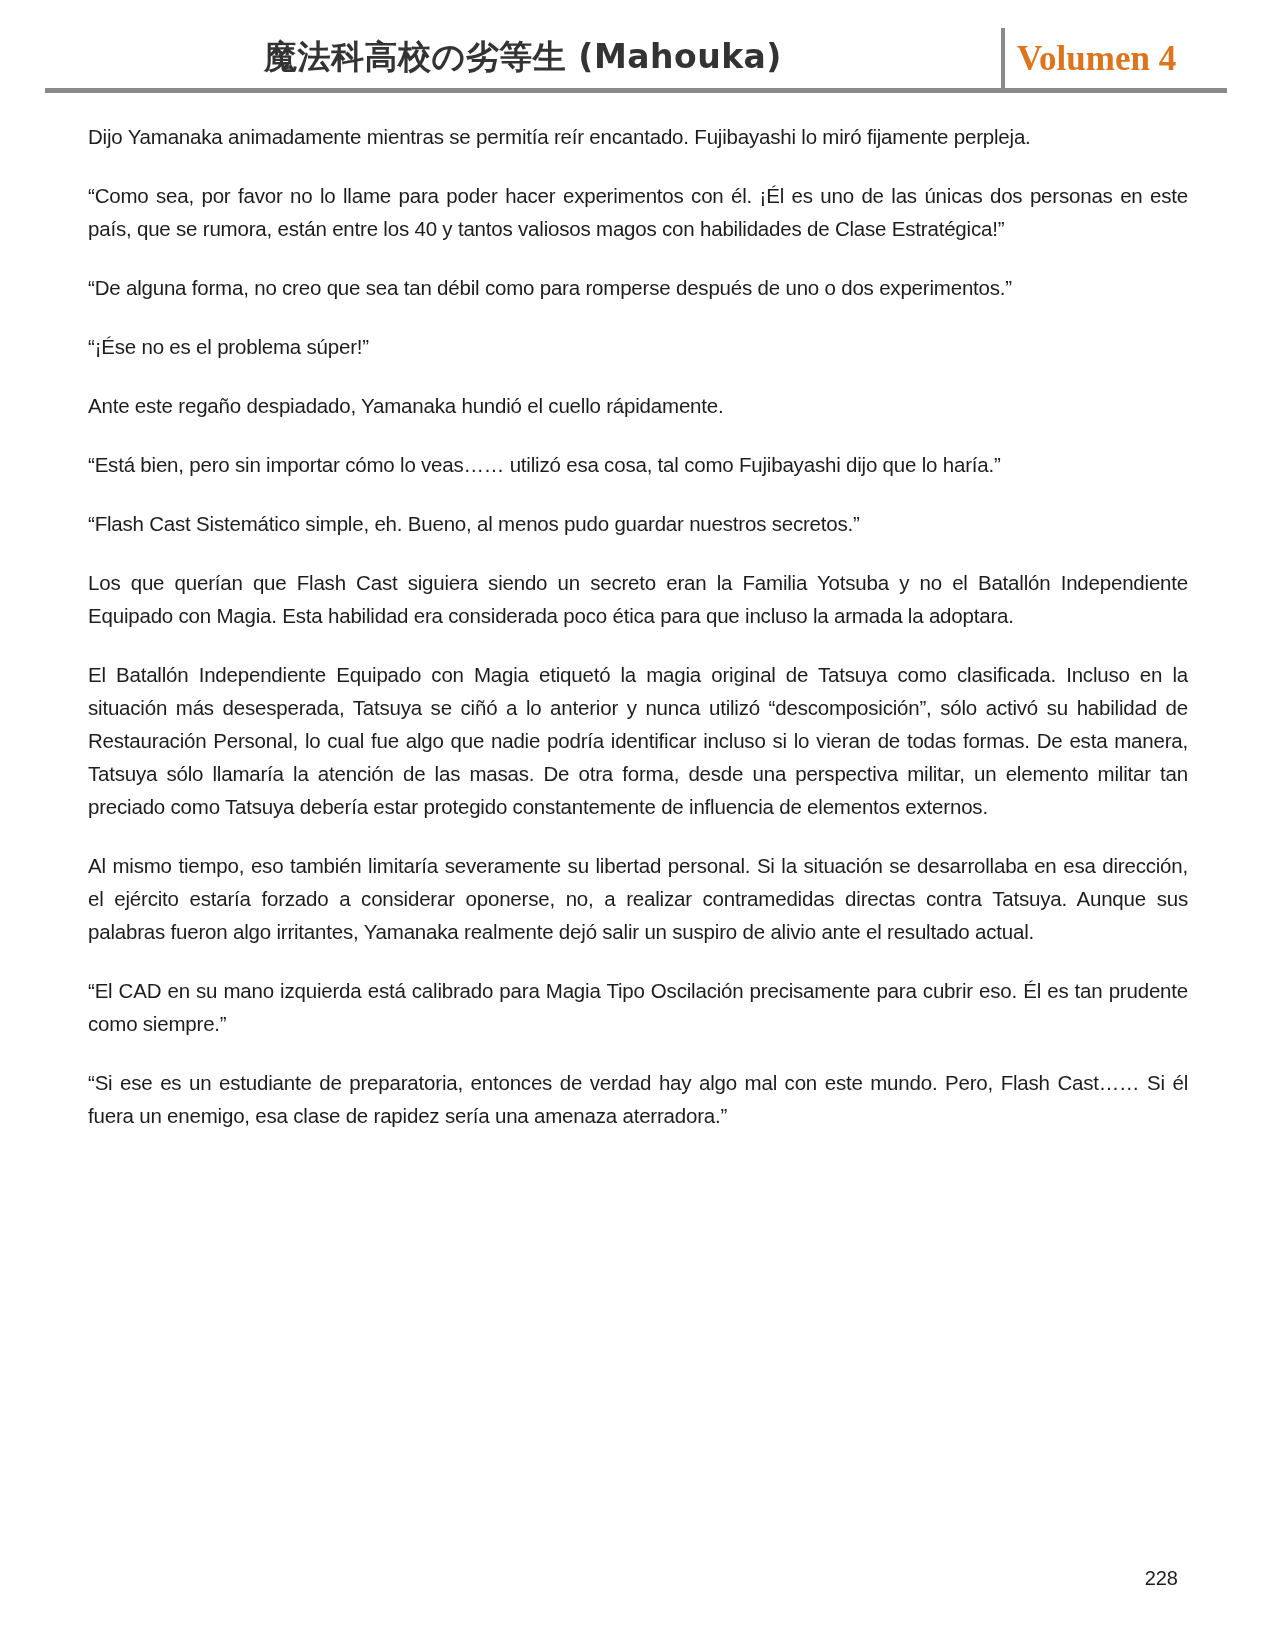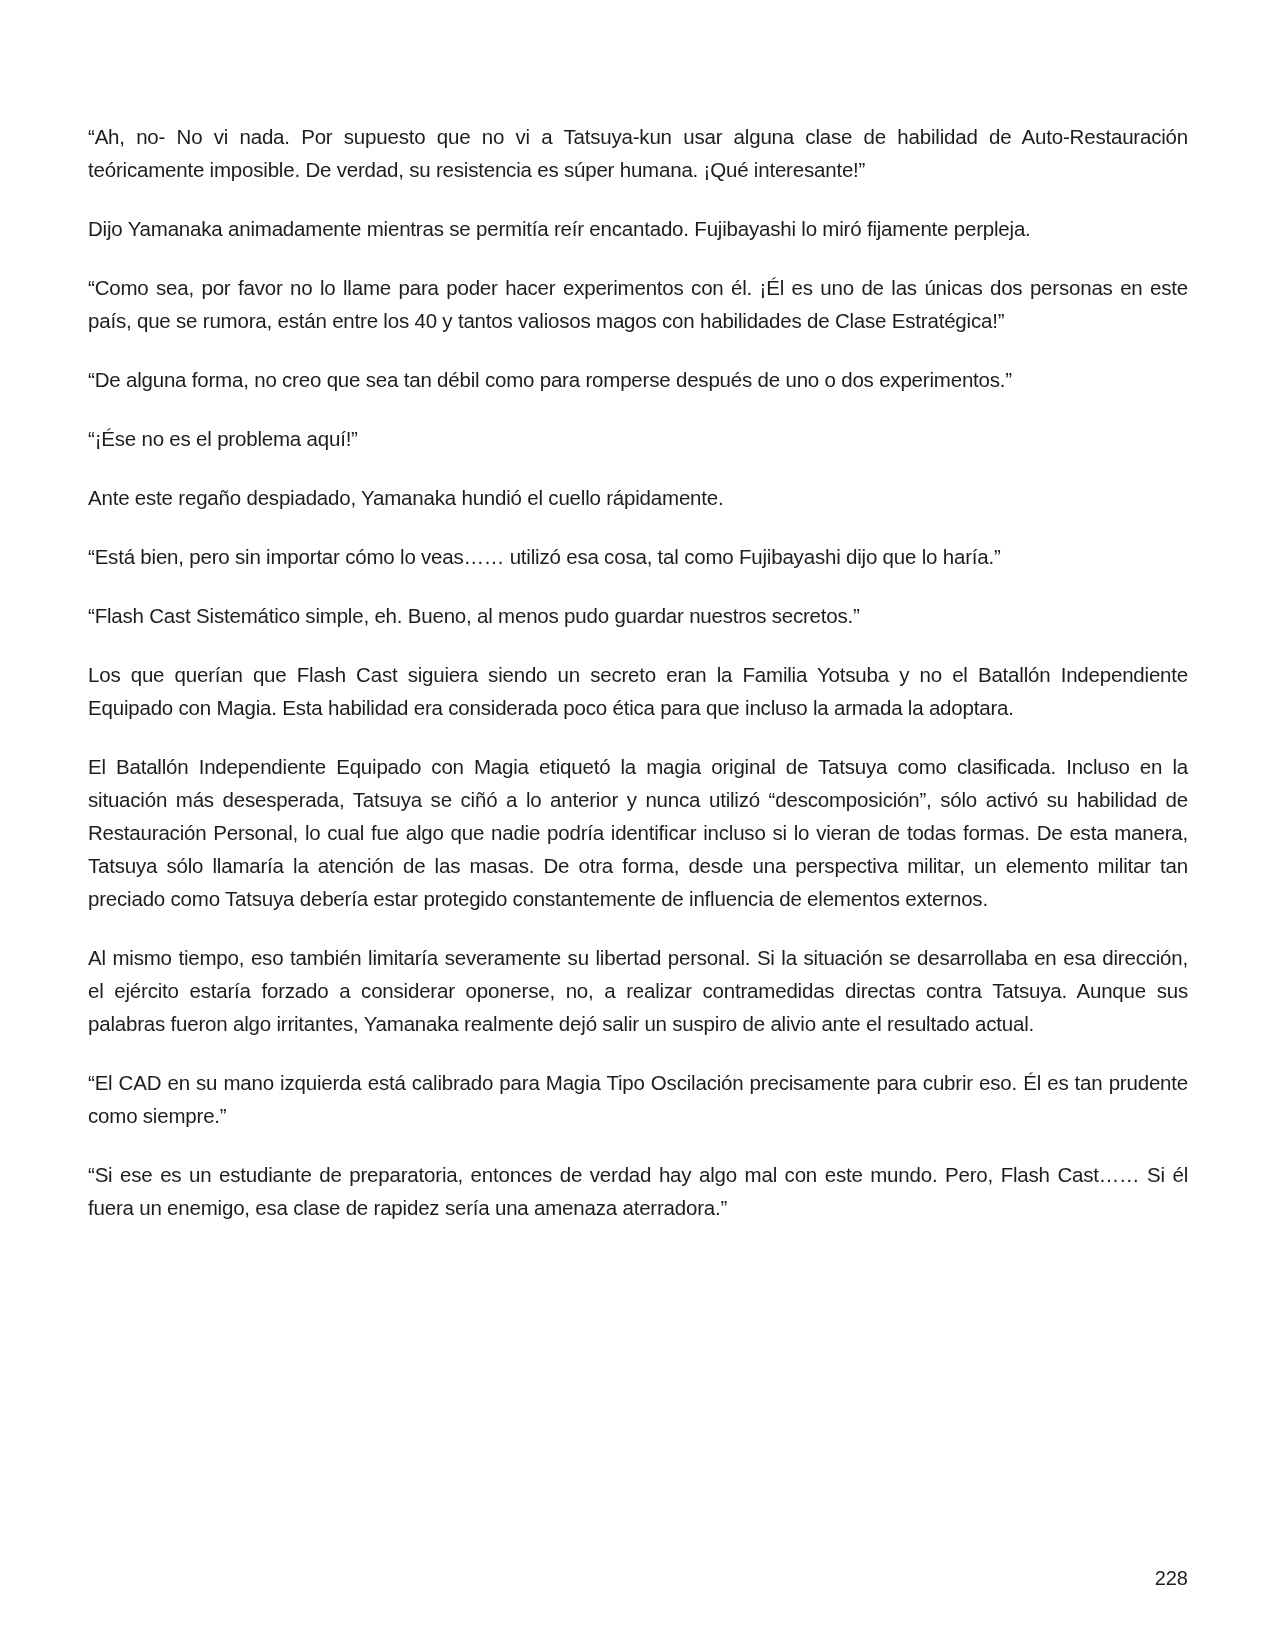--- a/index.html
+++ b/index.html
@@ -68,41 +68,49 @@
   .page-body p {
     margin: 0 0 26px 0;
     font-size: 20.5px;
     line-height: 33px;
     color: #1d1d1d;
     text-align: justify;
     letter-spacing: -0.2px;
   }
   .page-number {
     position: absolute;
-    right: 87px;
+    right: 97px;
     top: 1565px;
     font-size: 20px;
     line-height: 26px;
     color: #1d1d1d;
     text-align: right;
   }
 </style>
 </head>
 <body>
 
 <div class="page">
 
+  <header class="page-header">
+    <div class="header-left">
+      <span class="novel-title">魔法科高校の劣等生 (Mahouka)</span>
+    </div>
+    <div class="header-divider"></div>
+    <div class="header-right">
+      <span class="volume-label">Volumen 4</span>
+    </div>
+  </header>
 
   <main class="page-body">
 
-      <p>“Ah, no- No vi nada. Por supuesto que no vi a Tatsuya-kun usar alguna clase de habilidad de Auto-Restauración teóricamente imposible. De verdad, su resistencia es súper humana. ¡Qué interesante!”</p>
       <p>Dijo Yamanaka animadamente mientras se permitía reír encantado. Fujibayashi lo miró fijamente perpleja.</p>
       <p>“Como sea, por favor no lo llame para poder hacer experimentos con él. ¡Él es uno de las únicas dos personas en este país, que se rumora, están entre los 40 y tantos valiosos magos con habilidades de Clase Estratégica!”</p>
       <p>“De alguna forma, no creo que sea tan débil como para romperse después de uno o dos experimentos.”</p>
-      <p>“¡Ése no es el problema aquí!”</p>
+      <p>“¡Ése no es el problema súper!”</p>
       <p>Ante este regaño despiadado, Yamanaka hundió el cuello rápidamente.</p>
       <p>“Está bien, pero sin importar cómo lo veas…… utilizó esa cosa, tal como Fujibayashi dijo que lo haría.”</p>
       <p>“Flash Cast Sistemático simple, eh. Bueno, al menos pudo guardar nuestros secretos.”</p>
       <p>Los que querían que Flash Cast siguiera siendo un secreto eran la Familia Yotsuba y no el Batallón Independiente Equipado con Magia. Esta habilidad era considerada poco ética para que incluso la armada la adoptara.</p>
       <p>El Batallón Independiente Equipado con Magia etiquetó la magia original de Tatsuya como clasificada. Incluso en la situación más desesperada, Tatsuya se ciñó a lo anterior y nunca utilizó “descomposición”, sólo activó su habilidad de Restauración Personal, lo cual fue algo que nadie podría identificar incluso si lo vieran de todas formas. De esta manera, Tatsuya sólo llamaría la atención de las masas. De otra forma, desde una perspectiva militar, un elemento militar tan preciado como Tatsuya debería estar protegido constantemente de influencia de elementos externos.</p>
       <p>Al mismo tiempo, eso también limitaría severamente su libertad personal. Si la situación se desarrollaba en esa dirección, el ejército estaría forzado a considerar oponerse, no, a realizar contramedidas directas contra Tatsuya. Aunque sus palabras fueron algo irritantes, Yamanaka realmente dejó salir un suspiro de alivio ante el resultado actual.</p>
       <p>“El CAD en su mano izquierda está calibrado para Magia Tipo Oscilación precisamente para cubrir eso. Él es tan prudente como siempre.”</p>
       <p>“Si ese es un estudiante de preparatoria, entonces de verdad hay algo mal con este mundo. Pero, Flash Cast…… Si él fuera un enemigo, esa clase de rapidez sería una amenaza aterradora.”</p>
     </main>
 

